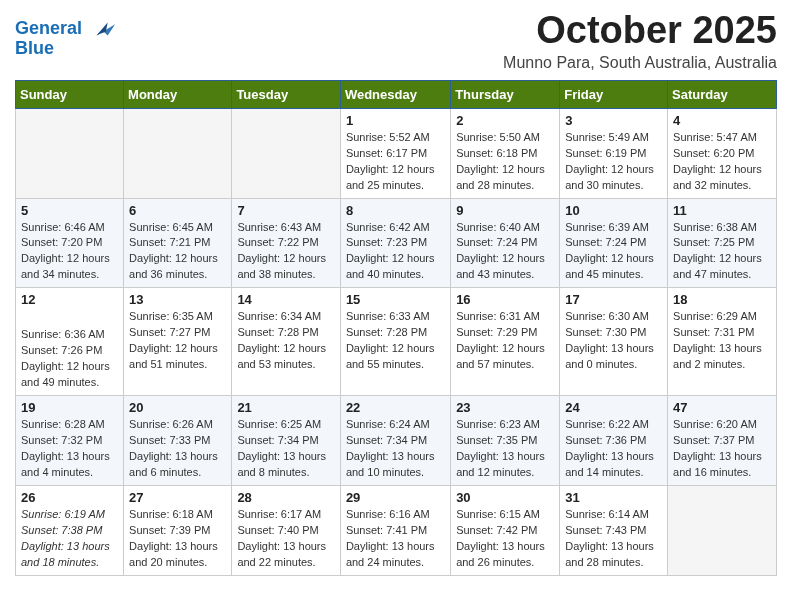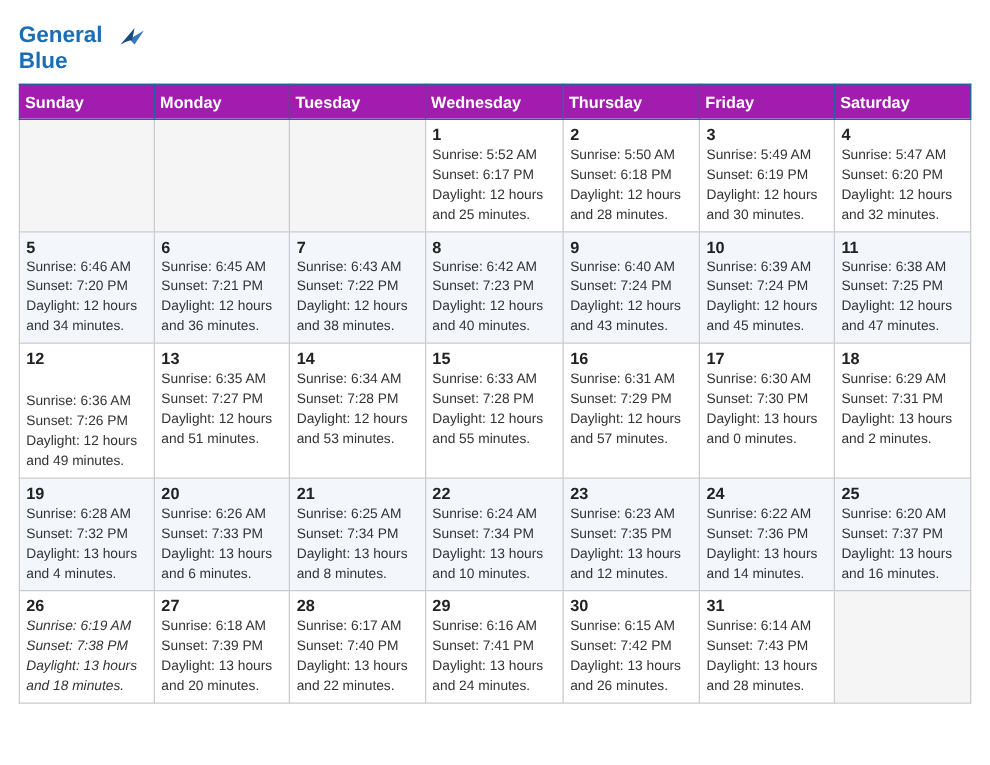--- a/index.html
+++ b/index.html
@@ -52,21 +52,21 @@
       font-size: 16px;
       color: #444;
       margin-top: 2px;
     }
     .calendar {
       width: 100%;
       border-collapse: collapse;
       border: 1px solid #bbb;
     }
     .calendar th {
-      background: #a21caf;
+      background: #4d7c0f;
       color: #fff;
       font-size: 13px;
       font-weight: bold;
       padding: 6px 4px;
       text-align: left;
       border: 1px solid #2a6099;
     }
     .calendar td {
       vertical-align: top;
       border: 1px solid #ccc;
@@ -105,20 +105,24 @@
       <div>
         <div class="logo-text">
           <span>General</span>
           <svg class="logo-icon" viewBox="0 0 30 30" style="display:inline-block;vertical-align:middle;margin-left:2px;">
             <polygon points="8,22 28,10 20,22 14,16" fill="#3579b8"></polygon>
             <polygon points="8,22 20,8 18,18 12,20" fill="#1a4a80"></polygon>
           </svg>
         </div>
         <div class="logo-text" style="color:#1a6eb5;margin-top:-4px;">Blue</div>
       </div>
+    </div>
+    <div class="title-block">
+      <div class="month-title">October 2025</div>
+      <div class="location-title">Munno Para, South Australia, Australia</div>
     </div>
   </div>
 
   <table class="calendar">
     <thead>
       <tr>
         <th>Sunday</th>
         <th>Monday</th>
         <th>Tuesday</th>
         <th>Wednesday</th>
@@ -300,21 +304,21 @@
 and 12 minutes.</div>
           </td>
           <td>
             <div class="day-num">24</div>
             <div class="day-info" style="white-space: pre-line;">Sunrise: 6:22 AM
 Sunset: 7:36 PM
 Daylight: 13 hours
 and 14 minutes.</div>
           </td>
           <td>
-            <div class="day-num">25</div>
+            <div class="day-num">47</div>
             <div class="day-info" style="white-space: pre-line;">Sunrise: 6:20 AM
 Sunset: 7:37 PM
 Daylight: 13 hours
 and 16 minutes.</div>
           </td>
         </tr>
         <tr>
           <td>
             <div class="day-num">26</div>
             <div class="day-info" style="white-space: pre-line; font-style: italic;">Sunrise: 6:19 AM

